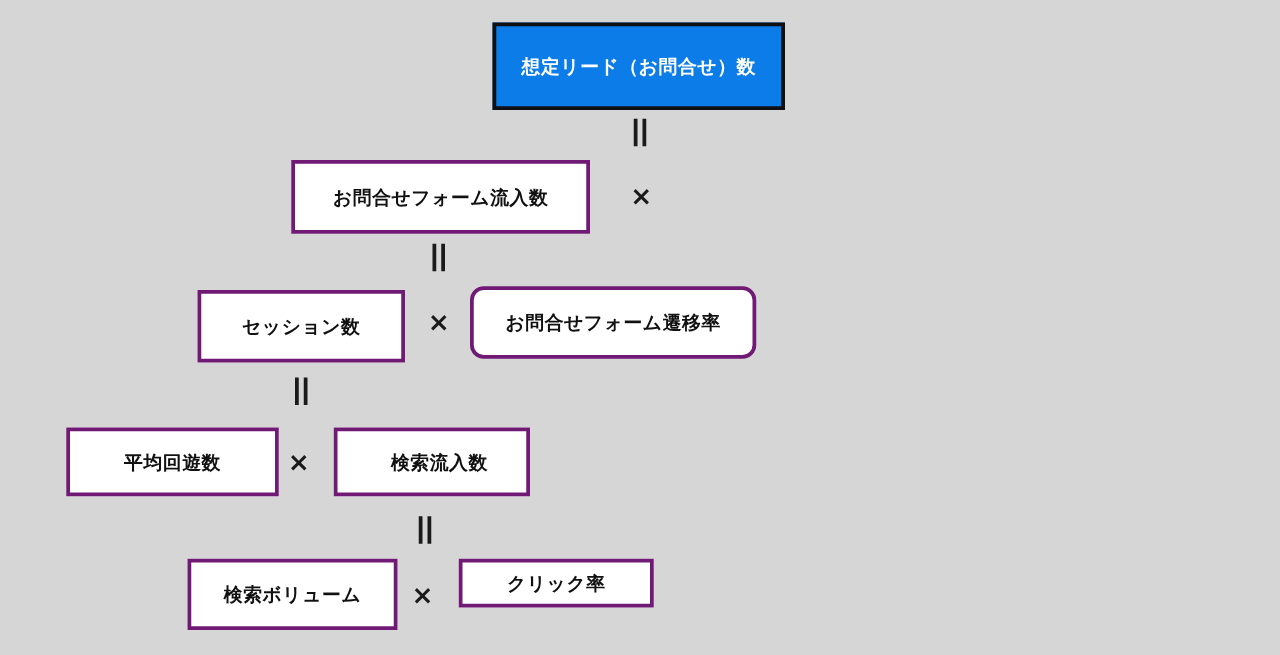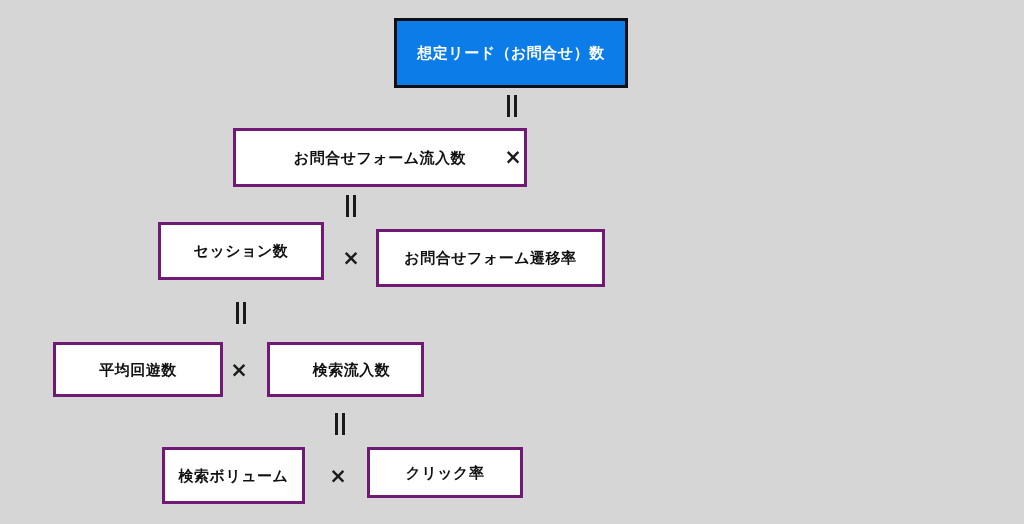--- a/index.html
+++ b/index.html
@@ -82,51 +82,51 @@
 
 <div id="diagram">
 
   <div class="node accent" style="left:394px; top:18px; width:234px; height:70px;">想定リード（お問合せ）数</div>
 
   <div class="op op-equals" style="left:501px; top:93px;">
       <i></i>
       <i></i>
     </div>
 
-  <div class="node" style="left:233px; top:128px; width:294px; height:59px;">お問合せフォーム流入数</div>
+  <div class="node" style="left:233px; top:128px; width:239px; height:59px;">お問合せフォーム流入数</div>
 
   <div class="op op-times" style="left:500px; top:144px;">×</div>
 
 
   <div class="op op-equals" style="left:340px; top:193px;">
       <i></i>
       <i></i>
     </div>
 
-  <div class="node" style="left:158px; top:222px; width:166px; height:58px;">セッション数</div>
+  <div class="node" style="left:158px; top:232px; width:166px; height:58px;">セッション数</div>
 
   <div class="op op-times" style="left:338px; top:245px;">×</div>
 
-  <div class="node" style="left:376px; top:229px; width:229px; height:58px;">お問合せフォーム遷移率</div>
+  <div class="node" style="left:376px; top:229px; width:229px; height:58px;border-radius:11px;">お問合せフォーム遷移率</div>
 
   <div class="op op-equals" style="left:230px; top:300px;">
       <i></i>
       <i></i>
     </div>
 
   <div class="node" style="left:53px; top:342px; width:170px; height:55px;">平均回遊数</div>
 
   <div class="op op-times" style="left:226px; top:357px;">×</div>
 
   <div class="node" style="left:267px; top:342px; width:157px; height:55px;padding-left:12px;">検索流入数</div>
 
   <div class="op op-equals" style="left:329px; top:411px;">
       <i></i>
       <i></i>
     </div>
 
-  <div class="node" style="left:162px; top:447px; width:143px; height:57px;">検索ボリューム</div>
+  <div class="node" style="left:150px; top:447px; width:168px; height:57px;">検索ボリューム</div>
 
   <div class="op op-times" style="left:325px; top:463px;">×</div>
 
-  <div class="node" style="left:367px; top:447px; width:156px; height:51px;">クリック率</div>
+  <div class="node" style="left:367px; top:447px; width:156px; height:39px;">クリック率</div>
 
 </div>
 
 </body></html>

